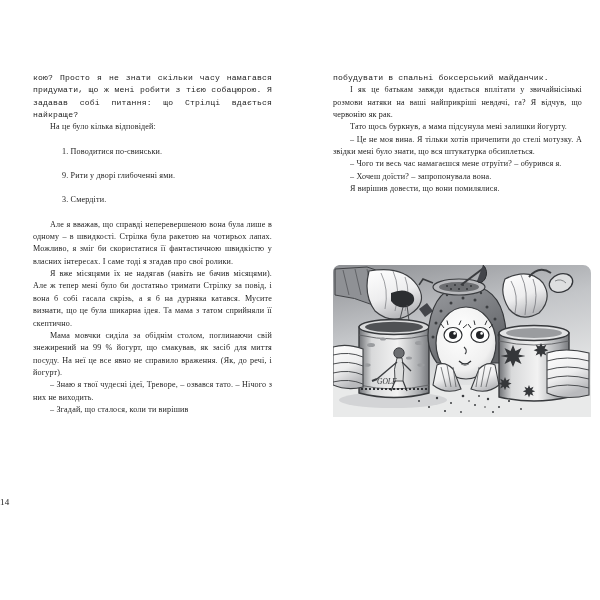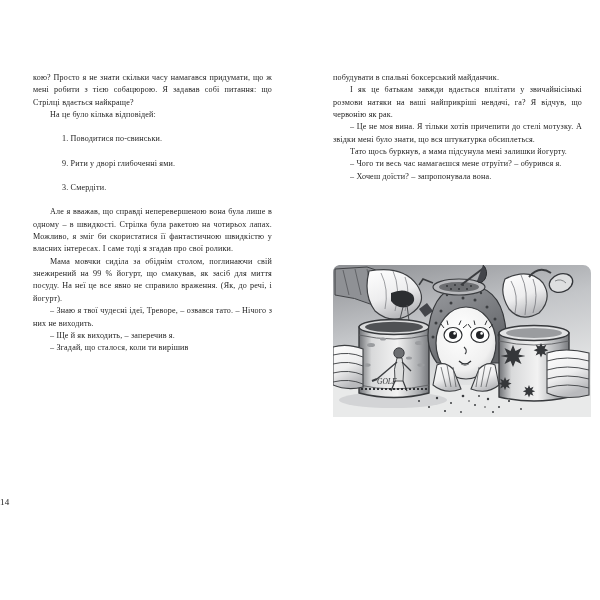--- a/index.html
+++ b/index.html
@@ -48,21 +48,21 @@
     text-align: justify;
     text-justify: inter-word;
     letter-spacing: 0.02em;
   }
 
   .para {
     margin: 0;
     text-indent: 17px;
     text-align: justify;
   }
-  .para.noindent { text-indent: 0; }
+  .para.noindent { text-indent: 0; font-family: Liberation Mono, monospace; }
   .para.dialogue { text-indent: 17px; }
 
   .list-item {
     margin: 12px;
     text-indent: 17px;
     text-align: left;
   }
 
   .page-number {
     position: absolute;
@@ -93,37 +93,38 @@
   <div class="spread">
 
     <div class="page-half left">
       <div class="text-col">
         <p class="para noindent">кою? Просто я не знати скільки часу намагався придумати, що ж мені робити з тією собацюрою. Я задавав собі питання: що Стрілці вдається найкраще?</p>
         <p class="para">На це було кілька відповідей:</p>
         <p class="list-item">1. Поводитися по-свинськи.</p>
         <p class="list-item">9. Рити у дворі глибоченні ями.</p>
         <p class="list-item">3. Смердіти.</p>
         <p class="para">Але я вважав, що справді неперевершеною вона була лише в одному – в швидкості. Стрілка була ракетою на чотирьох лапах. Можливо, я зміг би скористатися її фантастичною швидкістю у власних інтересах. І саме тоді я згадав про свої ролики.</p>
+        <p class="para">Я вже місяцями їх не надягав (навіть не бачив місяцями). Але ж тепер мені було би достатньо тримати Стрілку за повід, і вона б собі гасала скрізь, а я б на дурняка катався. Мусите визнати, що це була шикарна ідея. Та мама з татом сприйняли її скептично.</p>
         <p class="para">Мама мовчки сиділа за обіднім столом, поглинаючи свій знежирений на 99 % йогурт, що смакував, як засіб для миття посуду. На неї це все явно не справило враження. (Як, до речі, і йогурт).</p>
         <p class="para dialogue">– Знаю я твої чудесні ідеї, Треворе, – озвався тато. – Нічого з них не виходить.</p>
-        <p class="para dialogue">– Ще й як виходить, – заперечив я.</p>
         <p class="para dialogue">– Згадай, що сталося, коли ти вирішив</p>
       </div>
 
       <div class="page-number">14</div>
     </div>
 
     <div class="page-half right">
       <div class="text-col">
         <p class="para noindent">побудувати в спальні боксерський майданчик.</p>
         <p class="para">І як це батькам завжди вдається вплітати у звичайнісінькі розмови натяки на ваші найприкріші невдачі, га? Я відчув, що червонію як рак.</p>
+        <p class="para">Тато щось буркнув, а мама підсунула мені залишки йогурту.</p>
         <p class="para dialogue">– Це не моя вина. Я тільки хотів причепити до стелі мотузку. А звідки мені було знати, що вся штукатурка обсиплеться.</p>
-        <p class="para">Тато щось буркнув, а мама підсунула мені залишки йогурту.</p>
         <p class="para dialogue">– Чого ти весь час намагаєшся мене отруїти? – обурився я.</p>
         <p class="para dialogue">– Хочеш доїсти? – запропонувала вона.</p>
+        <p class="para">Я вирішив довести, що вони помилялися.</p>
       </div>
 
       <div class="illustration">
         <svg width="258" height="170" viewBox="0 0 258 170" xmlns="http://www.w3.org/2000/svg">
           <defs>
             <linearGradient id="bgGrad" x1="0" y1="0" x2="0.35" y2="1">
               <stop offset="0%" stop-color="#8e9094"></stop>
               <stop offset="45%" stop-color="#c3c5c8"></stop>
               <stop offset="100%" stop-color="#eceded"></stop>
             </linearGradient>

